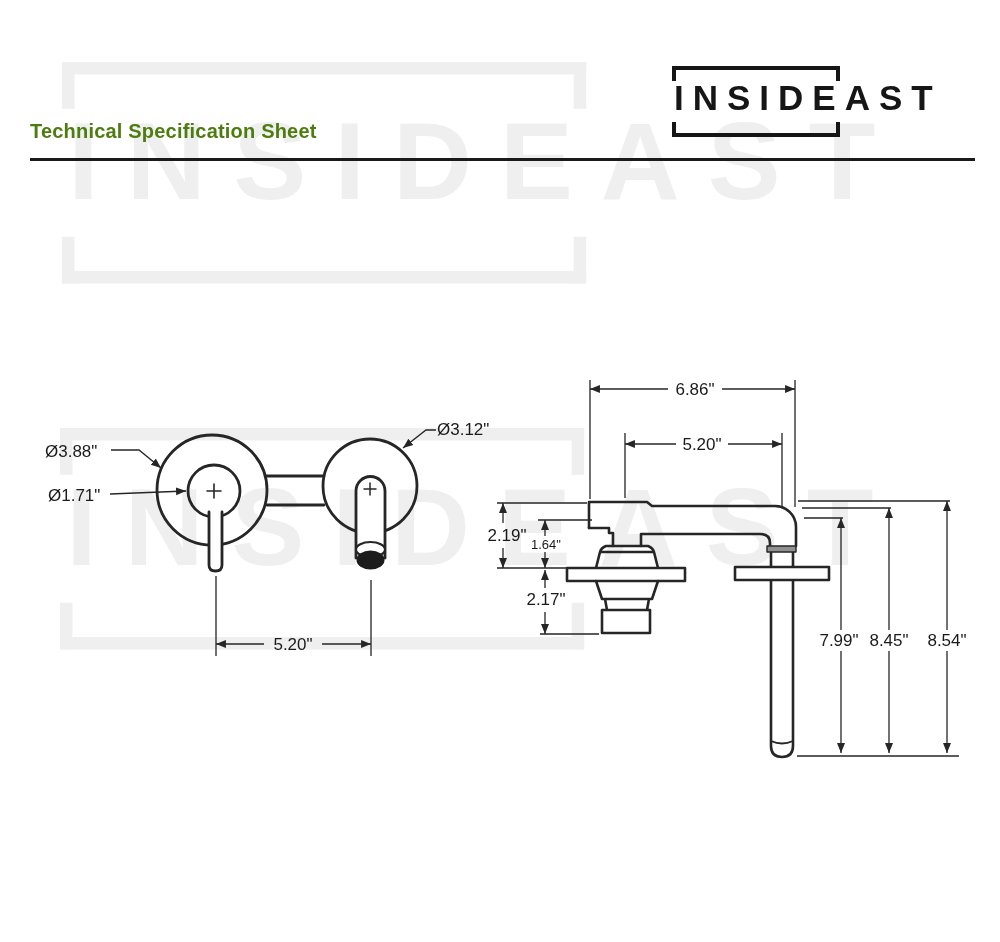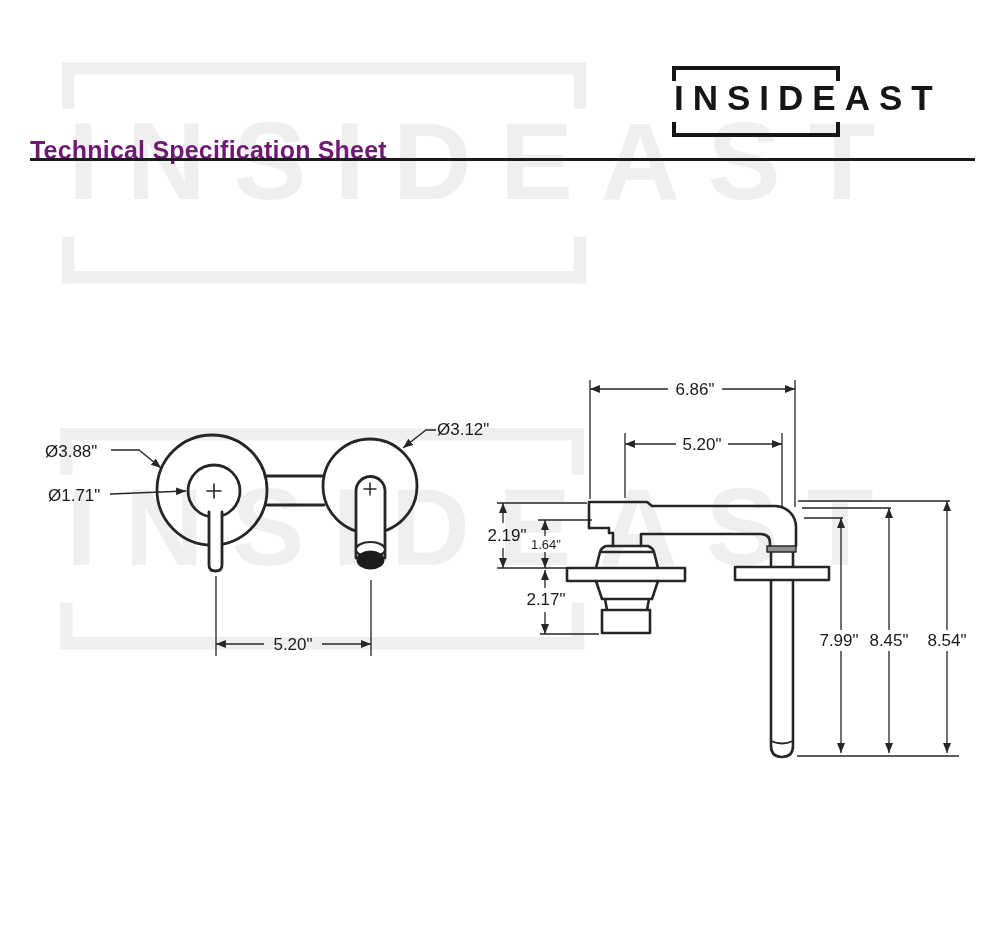--- a/index.html
+++ b/index.html
@@ -12,22 +12,22 @@
   .logo .bk{position:absolute;left:0;width:168px;height:15px;box-sizing:border-box;}
   .logo .bk-top{top:0;border-top:4px solid currentColor;border-left:4px solid currentColor;
                 border-right:4px solid currentColor;}
   .logo .bk-bot{top:56px;border-bottom:4px solid currentColor;border-left:4px solid currentColor;
                 border-right:4px solid currentColor;}
   .logo.brand{left:672px;top:66px;z-index:2;}
   .logo.wm{color:#efefef;transform:scale(3.12);transform-origin:0 0;z-index:0;}
   .logo.wm1{left:62px;top:62px;}
   .logo.wm2{left:60px;top:428px;}
   
-  .title{position:absolute;left:30px;top:120px;z-index:1;font-weight:700;font-size:25px;
-         color:#701a75;letter-spacing:.2px;margin-top:16px;}
+  .title{position:absolute;left:30px;top:120px;z-index:1;font-weight:700;font-size:20px;
+         color:#4d7c0f;letter-spacing:.2px;}
   .rule{position:absolute;left:30px;top:158px;width:945px;height:3px;background:#1a1a1a;z-index:1;}
   
   .drw{position:absolute;z-index:1;}
   .drw text{font-family:"Liberation Sans",sans-serif;fill:#1a1a1a;}
   .dimtext{font-size:17px;}
   .dimtext-sm{font-size:13px;}
 </style>
 </head>
 <body>
 

